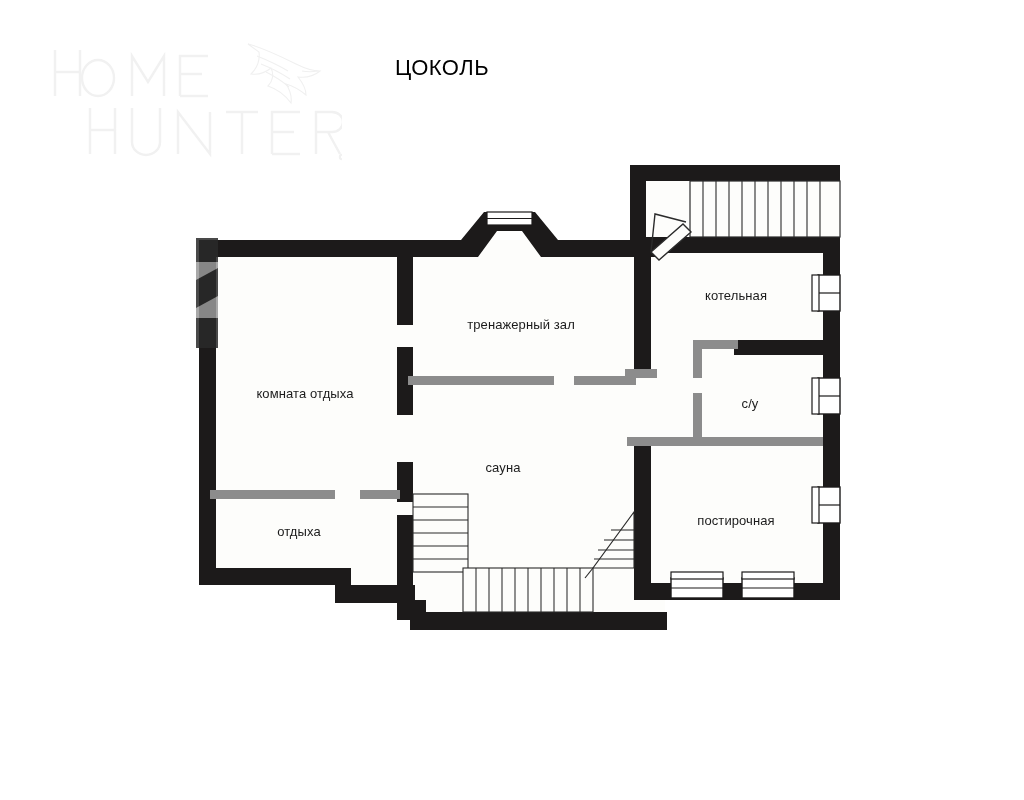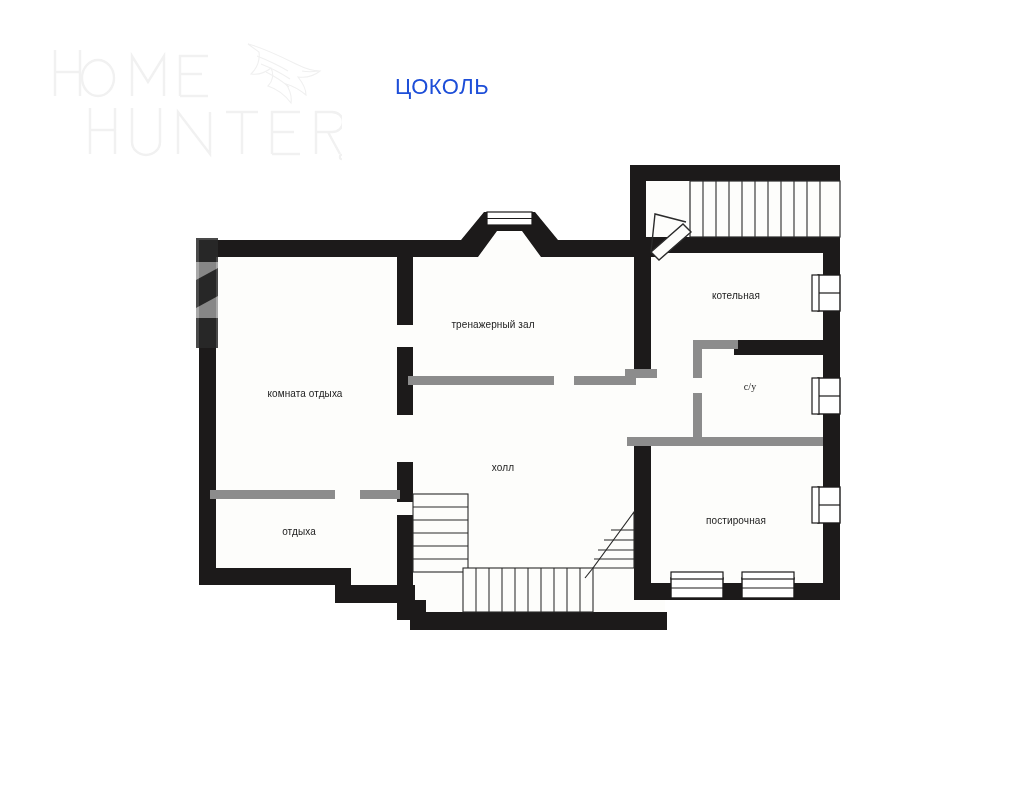--- a/index.html
+++ b/index.html
@@ -24,23 +24,22 @@
 
   
   #plan-title {
     position: absolute;
     left: 0;
     top: 55px;
     width: 884px;
     text-align: center;
     font-size: 22px;
     letter-spacing: 0.5px;
-    color: #1d4ed8;
+    color: #000000;
     font-family: "Liberation Sans", sans-serif;
-    margin-top: 19px;
   }
 
   
   #watermark {
     position: absolute;
     left: 52px;
     top: 38px;
     width: 290px;
     height: 130px;
     pointer-events: none;
@@ -53,21 +52,21 @@
     left: 0;
     top: 0;
     width: 1024px;
     height: 800px;
   }
 
   
   .room-label {
     position: absolute;
     color: #1b1b1b;
-    font-size: 10px;
+    font-size: 13px;
     font-family: "Liberation Sans", sans-serif;
     white-space: nowrap;
     transform: translate(-50%, -50%);
     letter-spacing: 0.1px;
   }
 </style>
 </head>
 <body>
 
 <div id="plan-root">
@@ -279,20 +278,20 @@
         <rect x="196" y="238" width="22" height="110" fill="#9a9a9a"></rect>
         <path d="M196,238 L218,238 L218,262 L196,262 Z" fill="#2a2a2a"></path>
         <path d="M196,280 L218,268 L218,296 L196,308 Z" fill="#2a2a2a"></path>
         <path d="M196,318 L218,318 L218,348 L196,348 Z" fill="#2a2a2a"></path>
       </g>
     </g>
 
   </svg>
 
   <div class="room-label" style="left:305px; top:393px;">комната отдыха</div>
-  <div class="room-label" style="left:493px; top:324px;">тренажерный зал</div>
+  <div class="room-label" style="left:521px; top:324px;">тренажерный зал</div>
   <div class="room-label" style="left:299px; top:531px;">отдыха</div>
-  <div class="room-label" style="left:503px; top:467px;">холл</div>
+  <div class="room-label" style="left:503px; top:467px;">сауна</div>
   <div class="room-label" style="left:736px; top:295px;">котельная</div>
-  <div class="room-label" style="left:750px; top:386px;font-family:Liberation Serif, serif;">с/у</div>
+  <div class="room-label" style="left:750px; top:403px;">с/у</div>
   <div class="room-label" style="left:736px; top:520px;text-align:center;">постирочная</div>
 
 </div>
 
 </body></html>

